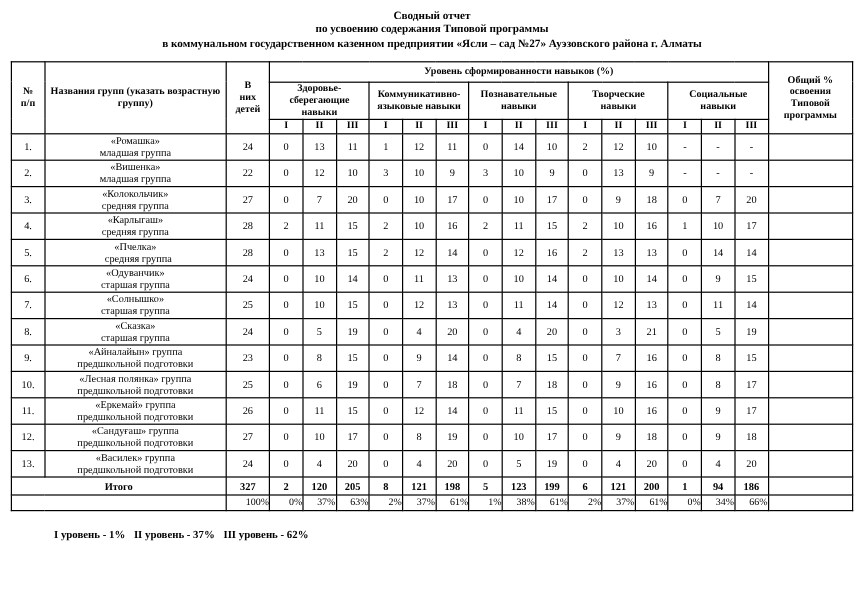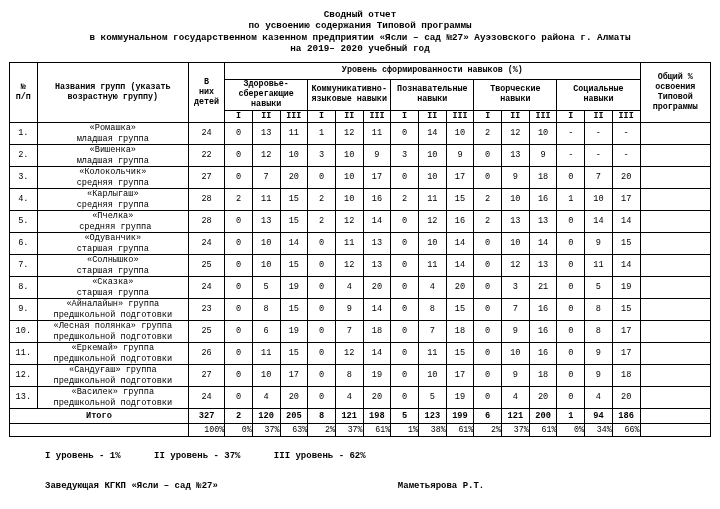--- a/index.html
+++ b/index.html
@@ -13,21 +13,20 @@
     font-family: "Liberation Serif", "DejaVu Serif", serif;
     color: #000000;
     overflow: hidden;
   }
   .page {
     width: 720px;
     height: 509px;
     position: relative;
     box-sizing: border-box;
     padding: 0;
-    font-family: Liberation Mono, monospace;
   }
 
   
   .title-block {
     text-align: center;
     padding-top: 9px;
     line-height: 1.22;
   }
   .title-line {
     font-size: 9.3px;
@@ -105,21 +104,21 @@
     width: 702px;
     padding-top: 14px;
   }
   .levels-line {
     font-size: 9px;
     font-weight: bold;
     padding-left: 36px;
     white-space: nowrap;
   }
   .levels-line span.lvl { display: inline-block; }
-  .levels-line span.lvl + span.lvl { margin-left: 28px; }
+  .levels-line span.lvl + span.lvl { margin-left: 5px; }
 
   .sign-row {
     margin-top: 20px;
     padding-left: 36px;
     font-size: 9px;
     font-weight: bold;
     display: flex;
     white-space: nowrap;
   }
   .sign-left { }
@@ -127,21 +126,20 @@
 </style>
 </head>
 <body>
 
 <div class="page">
 
   <div class="title-block">
     <div class="title-line"><span>Сводный отчет</span></div>
     <div class="title-line"><span>по усвоению содержания Типовой программы</span></div>
     <div class="title-line"><span>в коммунальном государственном казенном предприятии «Ясли – сад №27» Ауэзовского района г. Алматы</span></div>
-    <div class="title-line"><span>на 2019– 2020 учебный год</span></div>
   </div>
 
   <div class="table-wrap">
     <table class="report">
       <colgroup>
         <col style="width:26px">
         <col style="width:142px">
         <col style="width:34px">
         <col style="width:26px">
           <col style="width:26px">
@@ -538,19 +536,15 @@
         </tbody>
     </table>
   </div>
 
   <div class="footer">
     <div class="levels-line">
       <span class="lvl">I уровень - 1%</span>
       <span class="lvl">II уровень - 37%</span>
       <span class="lvl">III уровень - 62%</span>
     </div>
-    <div class="sign-row">
-      <span class="sign-left">Заведующая  КГКП «Ясли – сад №27»</span>
-      <span class="sign-right">Маметьярова Р.Т.</span>
-    </div>
   </div>
 
 </div>
 
 </body></html>

